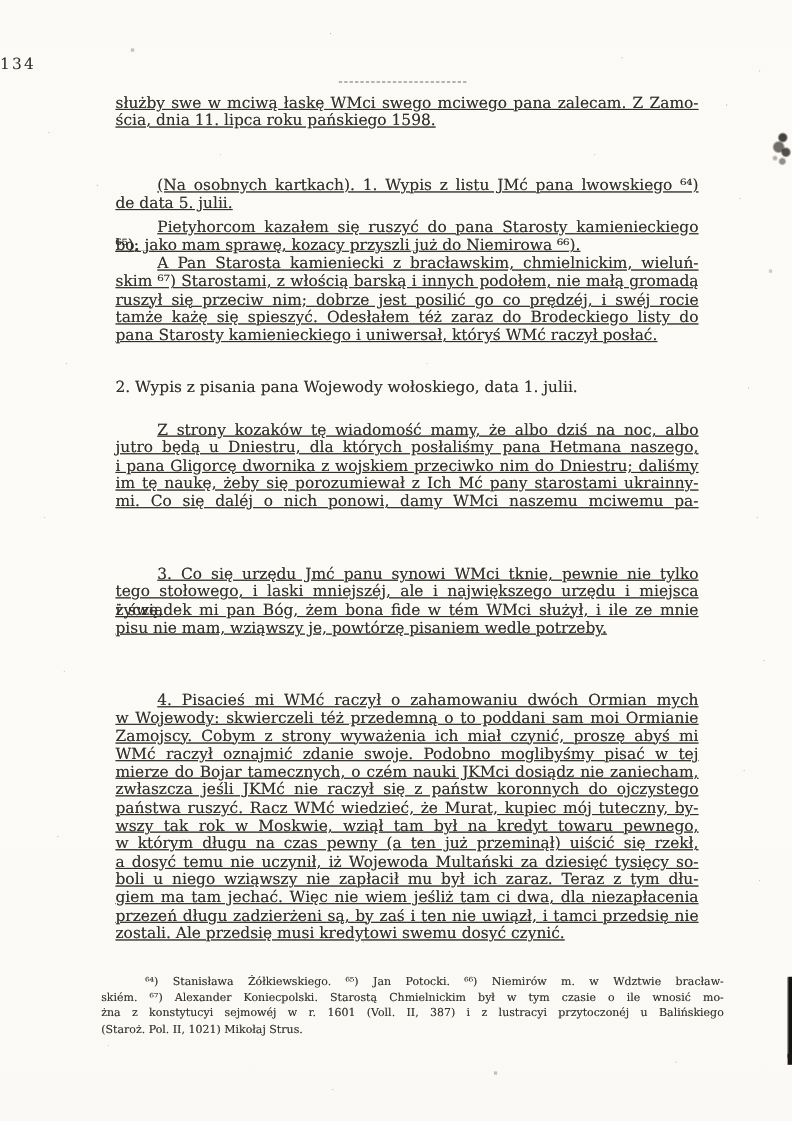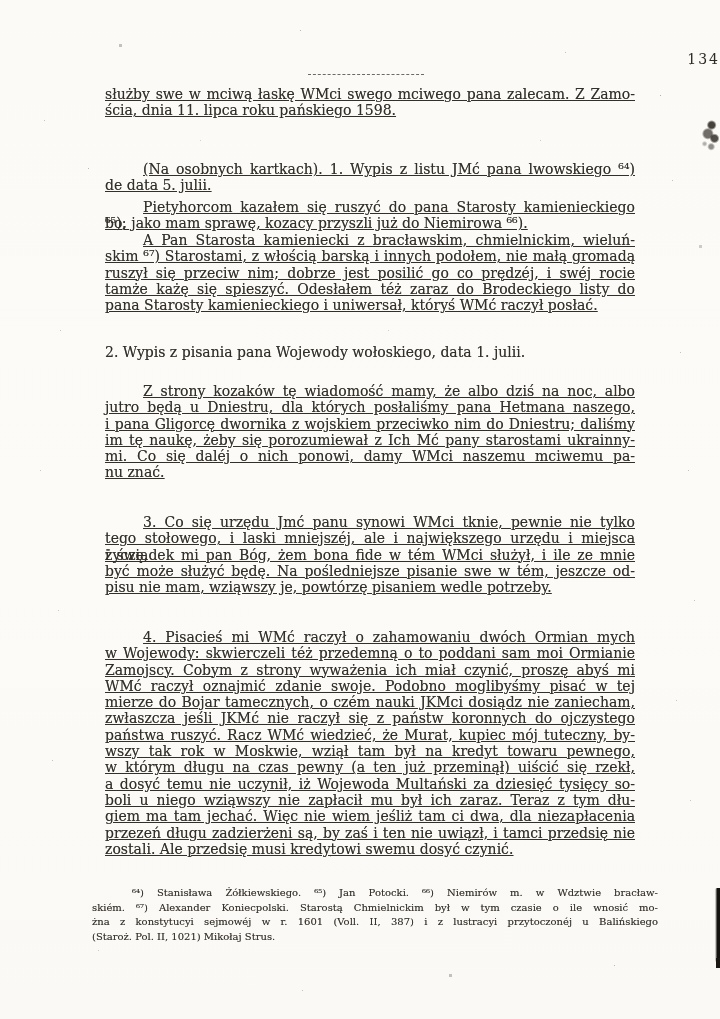--- a/index.html
+++ b/index.html
@@ -10,21 +10,21 @@
     overflow: hidden;
   }
   .page {
     position: relative;
     width: 720px; height: 1019px;
     background: linear-gradient(180deg, #fbfaf6 0%, #fcfbf8 55%, #faf9f5 100%);
     color: #312d27;
   }
   .pageno {
     position: absolute; top: 51px; left: 0; width: 720px;
-    text-align: right;
+    text-align: left;
     font-size: 14px; letter-spacing: 2px;
     color: #2e2a24;
   }
   .pageno-rule {
     position: absolute; top: 74px; left: 308px; width: 116px; height: 0;
     border-top: 1px dashed #6f6a61;
   }
   .textblock {
     position: absolute; left: 105px; width: 530px;
     font-size: 14px; line-height: 16.3px;
@@ -127,28 +127,26 @@
     </div>
 
   <div class="heading" style="top:344px;">2. Wypis z pisania pana Wojewody wołoskiego, data 1. julii.</div>
 
   <div class="textblock para-indent" style="top:383px;">
       <div class="line first">Z strony kozaków tę wiadomość mamy, że albo dziś na noc, albo</div>
       <div class="line">jutro będą u Dniestru, dla których posłaliśmy pana Hetmana naszego,</div>
       <div class="line">i pana Gligorcę dwornika z wojskiem przeciwko nim do Dniestru; daliśmy</div>
       <div class="line">im tę naukę, żeby się porozumiewał z Ich Mć pany starostami ukrainny-</div>
       <div class="line">mi. Co się daléj o nich ponowi, damy WMci naszemu mciwemu pa-</div>
-      <div class="line last">nu znać.</div>
     </div>
 
   <div class="textblock para-indent" style="top:514px;">
       <div class="line first">3. Co się urzędu Jmć panu synowi WMci tknie, pewnie nie tylko</div>
       <div class="line">tego stołowego, i laski mniejszéj, ale i największego urzędu i miejsca życzę,</div>
       <div class="line">i świadek mi pan Bóg, żem bona fide w tém WMci służył, i ile ze mnie</div>
-      <div class="line">być może służyć będę. Na pośledniejsze pisanie swe w tém, jeszcze od-</div>
       <div class="line last">pisu nie mam, wziąwszy je, powtórzę pisaniem wedle potrzeby.</div>
     </div>
 
   <div class="textblock para-indent" style="top:629px;">
       <div class="line first">4. Pisacieś mi WMć raczył o zahamowaniu dwóch Ormian mych</div>
       <div class="line">w Wojewody: skwierczeli téż przedemną o to poddani sam moi Ormianie</div>
       <div class="line">Zamojscy. Cobym z strony wyważenia ich miał czynić, proszę abyś mi</div>
       <div class="line">WMć raczył oznajmić zdanie swoje. Podobno moglibyśmy pisać w tej</div>
       <div class="line">mierze do Bojar tamecznych, o czém nauki JKMci dosiądz nie zaniecham,</div>
       <div class="line">zwłaszcza jeśli JKMć nie raczył się z państw koronnych do ojczystego</div>

